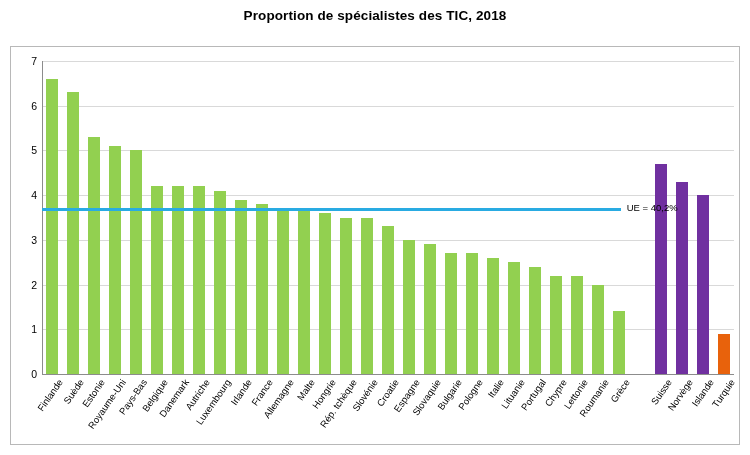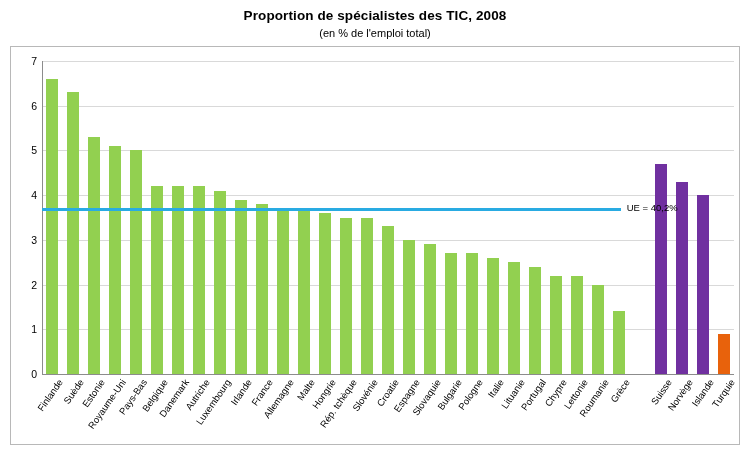--- a/index.html
+++ b/index.html
@@ -137,22 +137,21 @@
   .catlabel span {
     display: inline-block;
     transform: translateX(-100%);
   }
 </style>
 </head>
 <body>
 
 <div id="wrap">
 
-  <div id="title">Proportion de spécialistes des TIC, 2008</div>
-  <div id="subtitle">(en % de l'emploi total)</div>
+  <div id="title">Proportion de spécialistes des TIC, 2018</div>
 
   <div id="frame">
     <div id="plot">
       <div id="gridlines">
           <div class="gridline" style="top: 268.286px;"></div>
           <div class="gridline" style="top: 223.571px;"></div>
           <div class="gridline" style="top: 178.857px;"></div>
           <div class="gridline" style="top: 134.143px;"></div>
           <div class="gridline" style="top: 89.4286px;"></div>
           <div class="gridline" style="top: 44.7143px;"></div>

